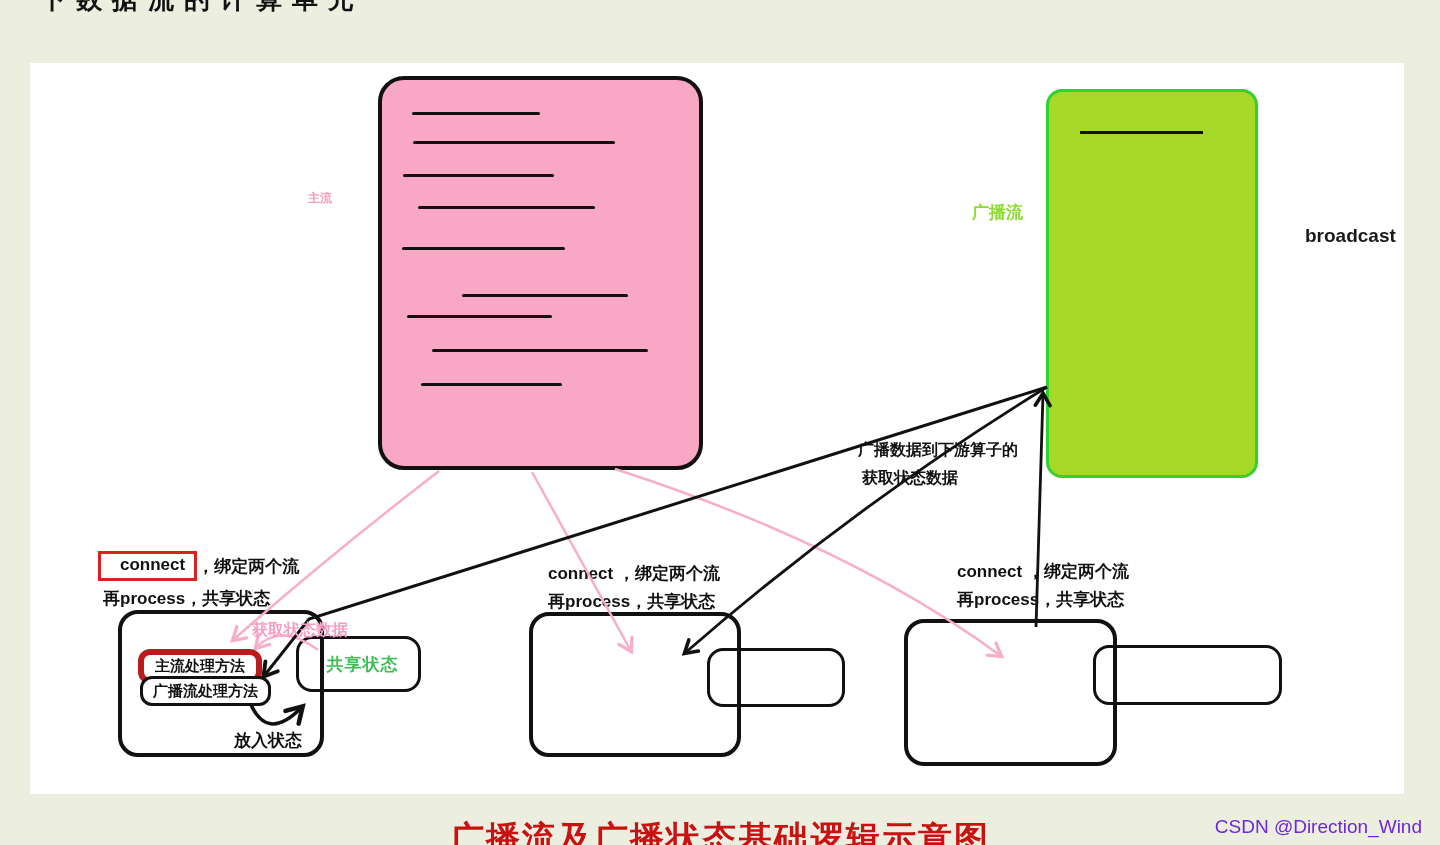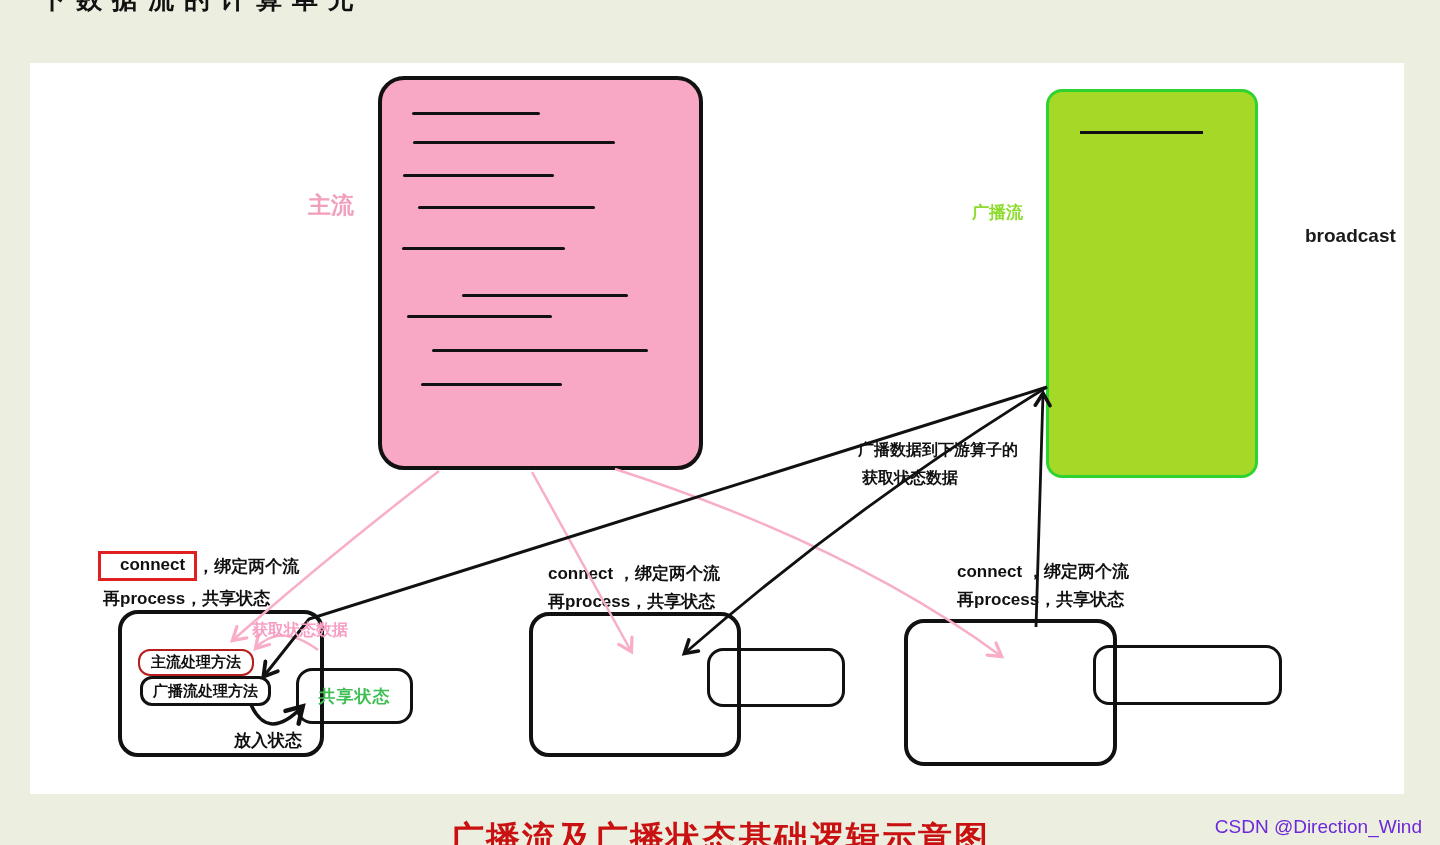--- a/index.html
+++ b/index.html
@@ -12,49 +12,49 @@
   .abs{position:absolute;}
   
   .top-clip{top:-18px;left:4px;font-size:26px;font-weight:700;letter-spacing:10px;color:#111;white-space:nowrap;}
   
   .canvas{left:30px;top:63px;width:1374px;height:731px;background:#ffffff;}
   
   .main-stream-box{left:378px;top:76px;width:317px;height:386px;background:#f8a8c4;border:4px solid #111;border-radius:26px;}
   .record-line{position:absolute;height:3px;background:#111;border-radius:2px;}
   .broadcast-box{left:1046px;top:89px;width:206px;height:383px;background:#a6d827;border:3px solid #2fd32f;border-radius:16px;}
   .bcast-line{position:absolute;left:31px;top:39px;width:123px;height:3px;background:#111;}
-  .lbl-main{left:308px;top:190px;font-size:23px;font-weight:700;color:#f29ebd;}
+  .lbl-main{left:308px;top:190px;font-size:12px;font-weight:700;color:#f29ebd;}
   .lbl-bcast{left:972px;top:201px;font-size:17px;font-weight:700;color:#8ddc2d;}
   .lbl-broadcast-en{left:1305px;top:225px;font-size:19px;font-weight:700;color:#1a1a1a;}
   
   .note1{left:858px;top:440px;font-size:16px;font-weight:700;}
   .note2{left:862px;top:468px;font-size:16px;font-weight:700;}
   
   .op-box{border:4px solid #111;border-radius:20px;background:transparent;}
   .op1{left:118px;top:610px;width:198px;height:139px;}
   .op2{left:529px;top:612px;width:204px;height:137px;}
   .op3{left:904px;top:619px;width:205px;height:139px;}
   .state-box{border:3px solid #111;border-radius:16px;background:transparent;display:flex;align-items:center;justify-content:center;}
-  .sb1{left:296px;top:668px;width:111px;height:50px;}
+  .sb1{left:296px;top:636px;width:111px;height:50px;padding-left:8px;}
   .sb2{left:707px;top:648px;width:132px;height:53px;}
   .sb3{left:1093px;top:645px;width:183px;height:54px;}
   .shared-state-txt{font-size:17px;font-weight:700;color:#3ebf55;letter-spacing:1px;}
   
   .cap{font-size:17px;font-weight:700;white-space:nowrap;}
   .cap-row1-a{left:98px;top:551px;display:flex;align-items:center;}
   .connect-red{border:3px solid #e02020;padding:1px 9px 3px 19px;font-size:17px;font-weight:700;}
   .cap-row2-a{left:103px;top:587px;}
   .cap-row1-b{left:548px;top:562px;}
   .cap-row2-b{left:548px;top:590px;}
   .cap-row1-c{left:957px;top:560px;}
   .cap-row2-c{left:957px;top:588px;}
   
   .get-state{left:252px;top:620px;font-size:16px;font-weight:700;color:#f79ec4;}
   .method-box{position:absolute;border-radius:12px;display:flex;align-items:center;justify-content:center;font-size:15px;font-weight:700;background:#fff;}
-  .m-main{left:138px;top:649px;width:112px;height:23px;border:2px solid #b91c1c;}
+  .m-main{left:138px;top:649px;width:112px;height:23px;border:6px solid #b91c1c;}
   .m-bcast{left:140px;top:676px;width:125px;height:24px;border:3px solid #111;}
   .put-state{left:234px;top:729px;font-size:17px;font-weight:700;}
   
   .title{left:0;top:800px;width:1440px;text-align:center;
     font-family:"Liberation Serif","DejaVu Serif",serif;
     font-size:34px;font-weight:700;color:#c91111;letter-spacing:2px;margin-top:16px;}
   .watermark{right:18px;top:816px;font-size:19px;color:#6d28d9;}
   svg.overlay{position:absolute;left:0;top:0;pointer-events:none;}
 </style>
 </head>

